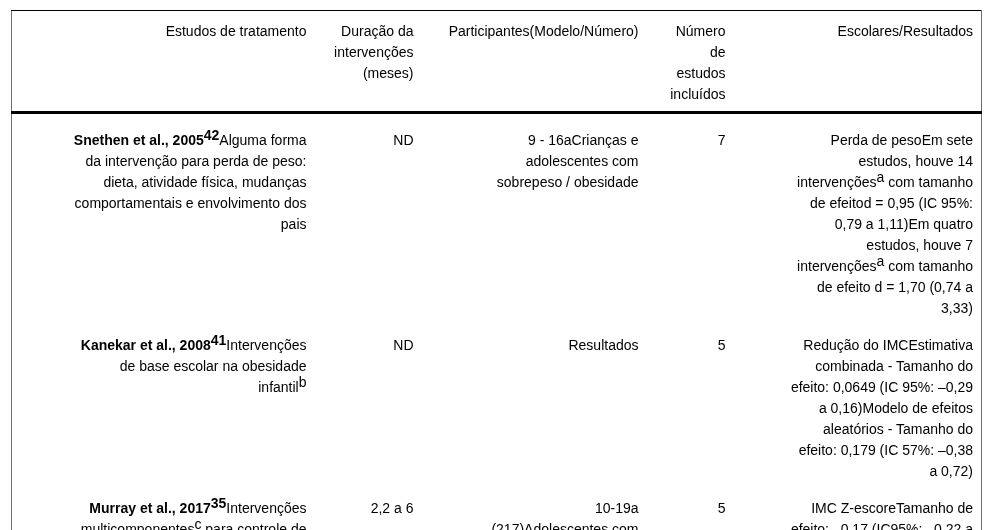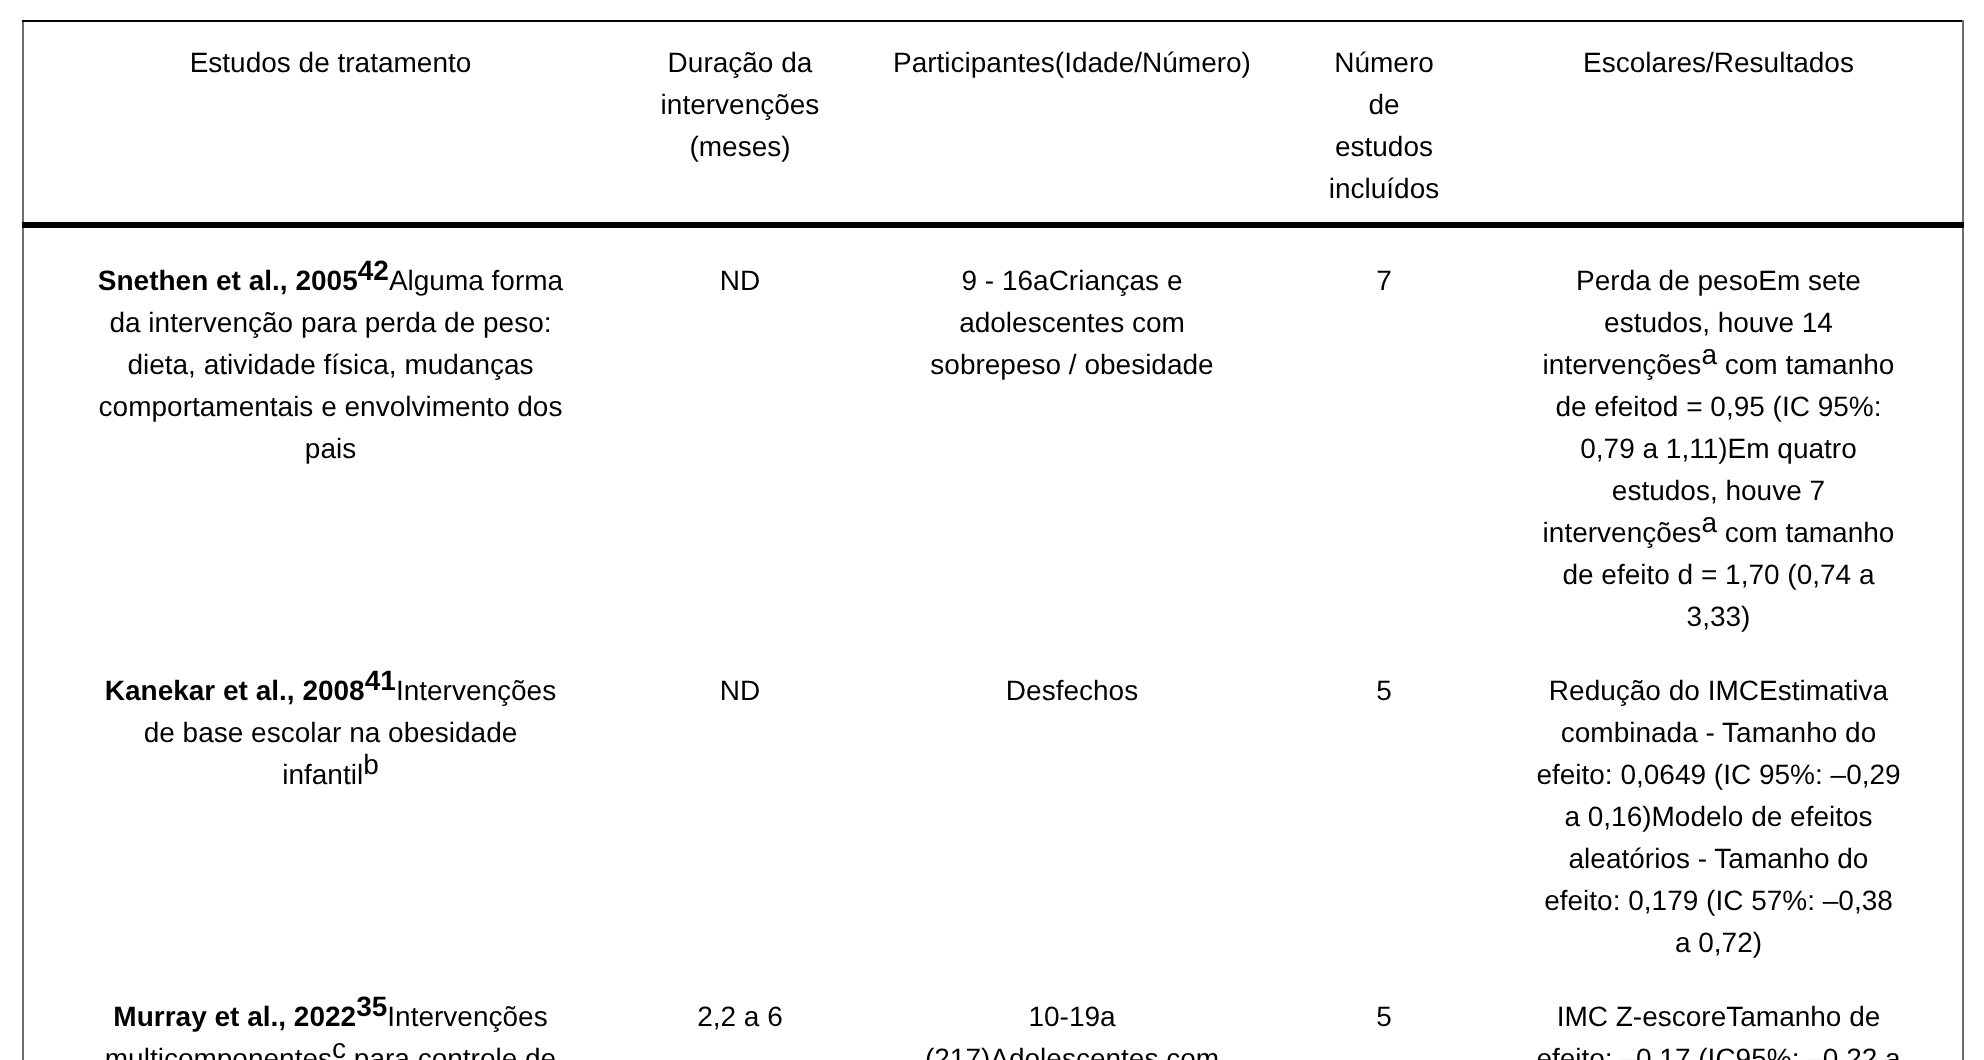--- a/index.html
+++ b/index.html
@@ -19,21 +19,21 @@
     width: 970px;
     font-size: 14px;
     line-height: 21px;
     border-top: 1px solid #000000;
     border-bottom: 1px solid #000000;
     border-left: 1px solid #6e6e6e;
     border-right: 1px solid #6e6e6e;
   }
   th, td {
     vertical-align: top;
-    text-align: center;
+    text-align: right;
     font-weight: normal;
     white-space: pre-line;
     padding: 16px 8px 0 12px;
     overflow: hidden;
   }
   thead th {
     border-bottom: 3px solid #000000;
     padding-top: 10px;
     padding-bottom: 6px;
   }
@@ -60,21 +60,21 @@
       <col style="width:225px">
       <col style="width:87px">
       <col style="width:248px">
     </colgroup>
     <thead>
       <tr>
         <th>Estudos de tratamento</th>
         <th>Duração da
 intervenções
 (meses)</th>
-        <th>Participantes(Idade/Número)</th>
+        <th>Participantes(Modelo/Número)</th>
         <th>Número
 de
 estudos
 incluídos</th>
         <th>Escolares/Resultados</th>
       </tr>
     </thead>
     <tbody>
       <tr>
         <td><span class="bold">Snethen et al., 2005</span><sup class="bold">42</sup><span>Alguma forma
@@ -95,32 +95,32 @@
 estudos, houve 7
 intervenções</span><sup>a</sup><span> com tamanho
 de efeito d = 1,70 (0,74 a
 3,33)</span></td>
       </tr>
       <tr>
         <td><span class="bold">Kanekar et al., 2008</span><sup class="bold">41</sup><span>Intervenções
 de base escolar na obesidade
 infantil</span><sup>b</sup></td>
         <td>ND</td>
-        <td>Desfechos</td>
+        <td>Resultados</td>
         <td>5</td>
         <td><span>Redução do IMCEstimativa
 combinada - Tamanho do
 efeito: 0,0649 (IC 95%: –0,29
 a 0,16)Modelo de efeitos
 aleatórios - Tamanho do
 efeito: 0,179 (IC 57%: –0,38
 a 0,72)</span></td>
       </tr>
       <tr>
-        <td><span class="bold">Murray et al., 2022</span><sup class="bold">35</sup><span>Intervenções
+        <td><span class="bold">Murray et al., 2017</span><sup class="bold">35</sup><span>Intervenções
 multicomponentes</span><sup>c</sup><span> para controle de
 peso na autoestima</span></td>
         <td>2,2 a 6</td>
         <td>10-19a
 (217)Adolescentes com
 sobrepeso / obesidade</td>
         <td>5</td>
         <td><span>IMC Z-escoreTamanho de
 efeito: –0,17 (IC95%: –0,22 a
 –0,11)</span></td>

